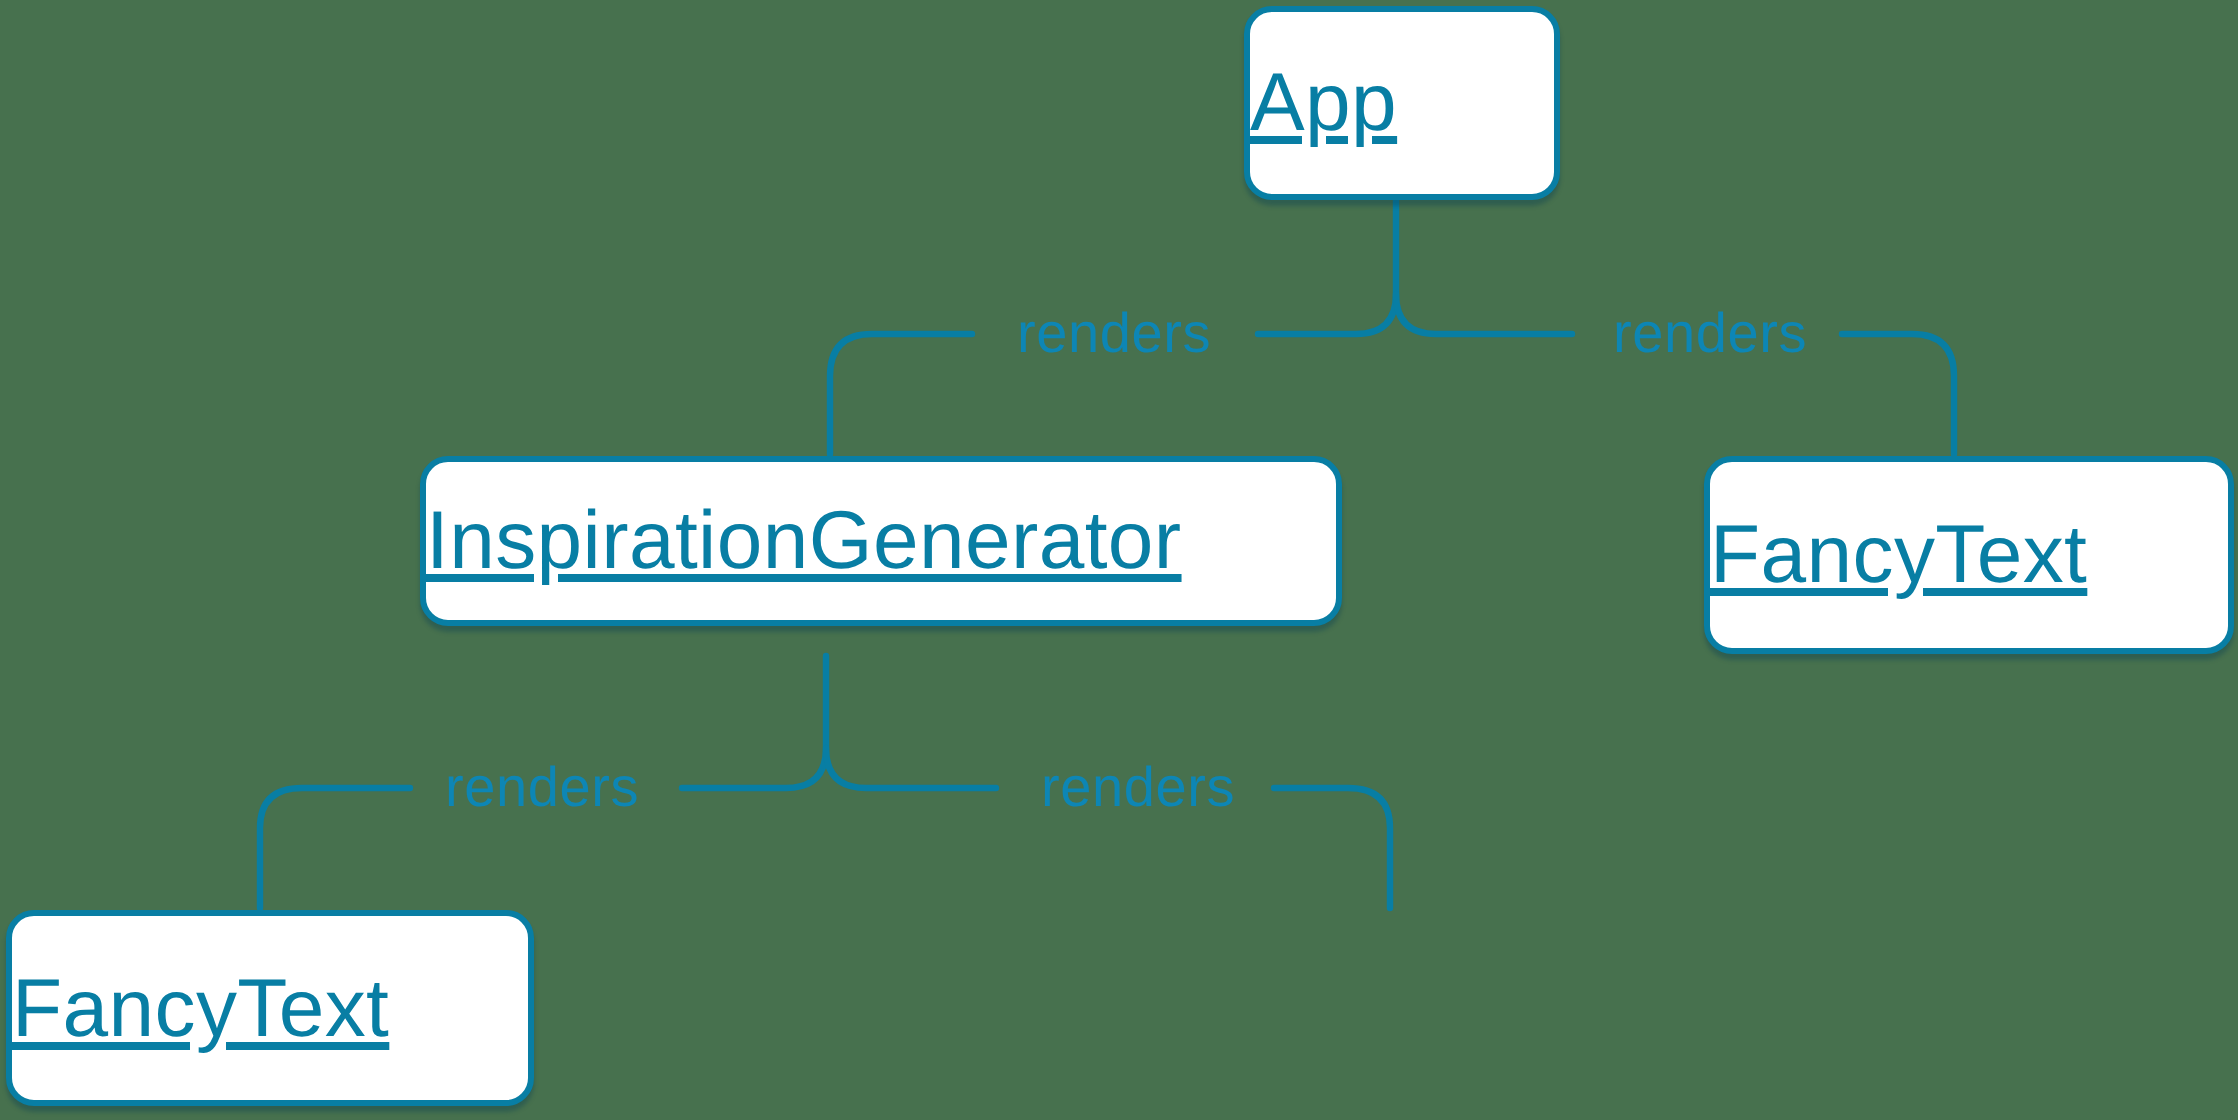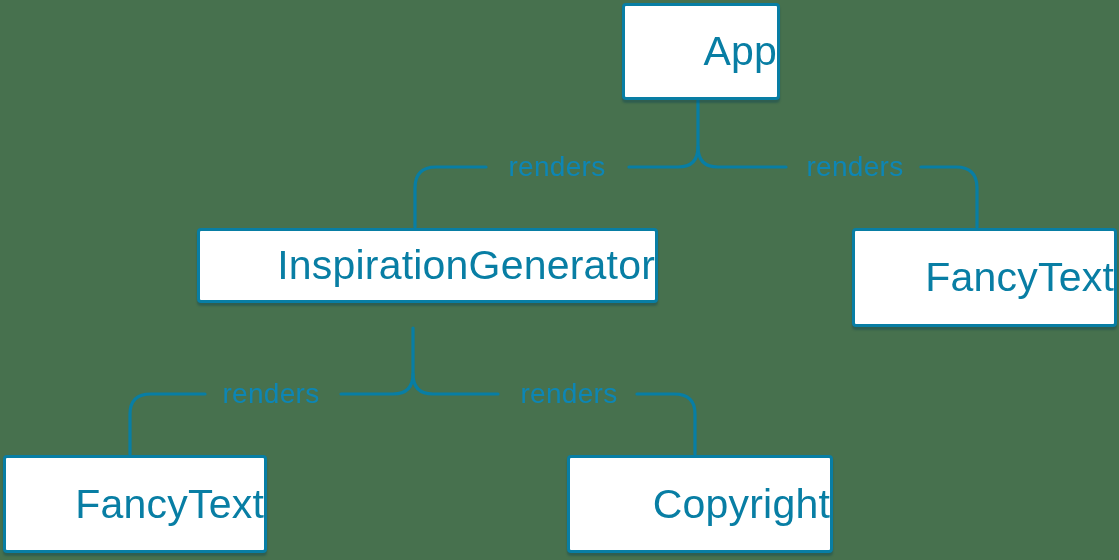--- a/index.html
+++ b/index.html
@@ -27,41 +27,42 @@
   .edge {
     stroke: var(--accent);
     stroke-width: 3.2;
     fill: none;
     stroke-linecap: round;
   }
   .node {
     position: absolute;
     background: var(--node_fill);
     border: 3px solid var(--accent);
-    border-radius: 4px;
+    border-radius: 14px;
     display: flex;
     align-items: center;
-    justify-content: flex-end;
+    justify-content: flex-start;
     color: var(--accent);
     font-size: 41px;
     font-weight: 500;
     letter-spacing: 0.2px;
     box-shadow: 0 3px 2px rgba(6, 60, 82, 0.35);
+    text-decoration: underline;
   }
   .edge-label {
     position: absolute;
     transform: translate(-50%, -50%);
     color: var(--edge_label);
     font-size: 28px;
     font-weight: 400;
     letter-spacing: 0.3px;
     white-space: nowrap;
   }
   #node-app                  { left: 622px; top: 3px;   width: 158px; height: 97px; }
-  #node-inspiration-generator{ left: 197px; top: 228px; width: 461px; height: 75px; }
+  #node-inspiration-generator{ left: 210px; top: 228px; width: 461px; height: 85px; }
   #node-fancy-text-top       { left: 852px; top: 228px; width: 265px; height: 99px; }
   #node-fancy-text-bottom    { left: 3px;   top: 455px; width: 264px; height: 98px; }
   #node-copyright            { left: 567px; top: 455px; width: 266px; height: 98px; }
   #edge-label-0 { left: 557px; top: 167px; }
   #edge-label-1 { left: 855px; top: 167px; }
   #edge-label-2 { left: 271px; top: 394px; }
   #edge-label-3 { left: 569px; top: 394px; }
 </style>
 </head>
 <body>
@@ -89,17 +90,14 @@
   </div>
 
   <div class="node" id="node-fancy-text-top">
     <span>FancyText</span>
   </div>
 
   <div class="node" id="node-fancy-text-bottom">
     <span>FancyText</span>
   </div>
 
-  <div class="node" id="node-copyright">
-    <span>Copyright</span>
-  </div>
 
 </div>
 
 </body></html>

